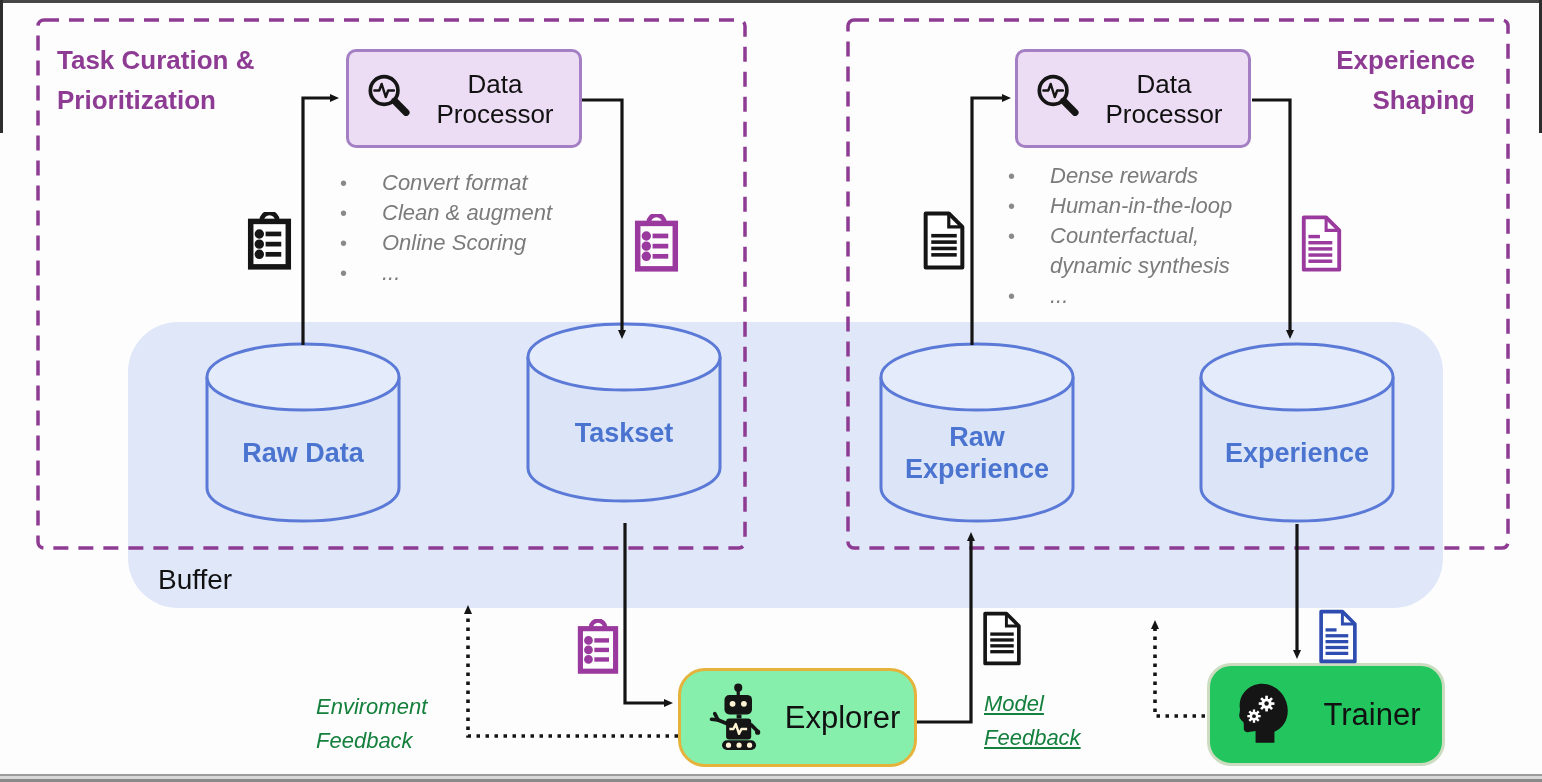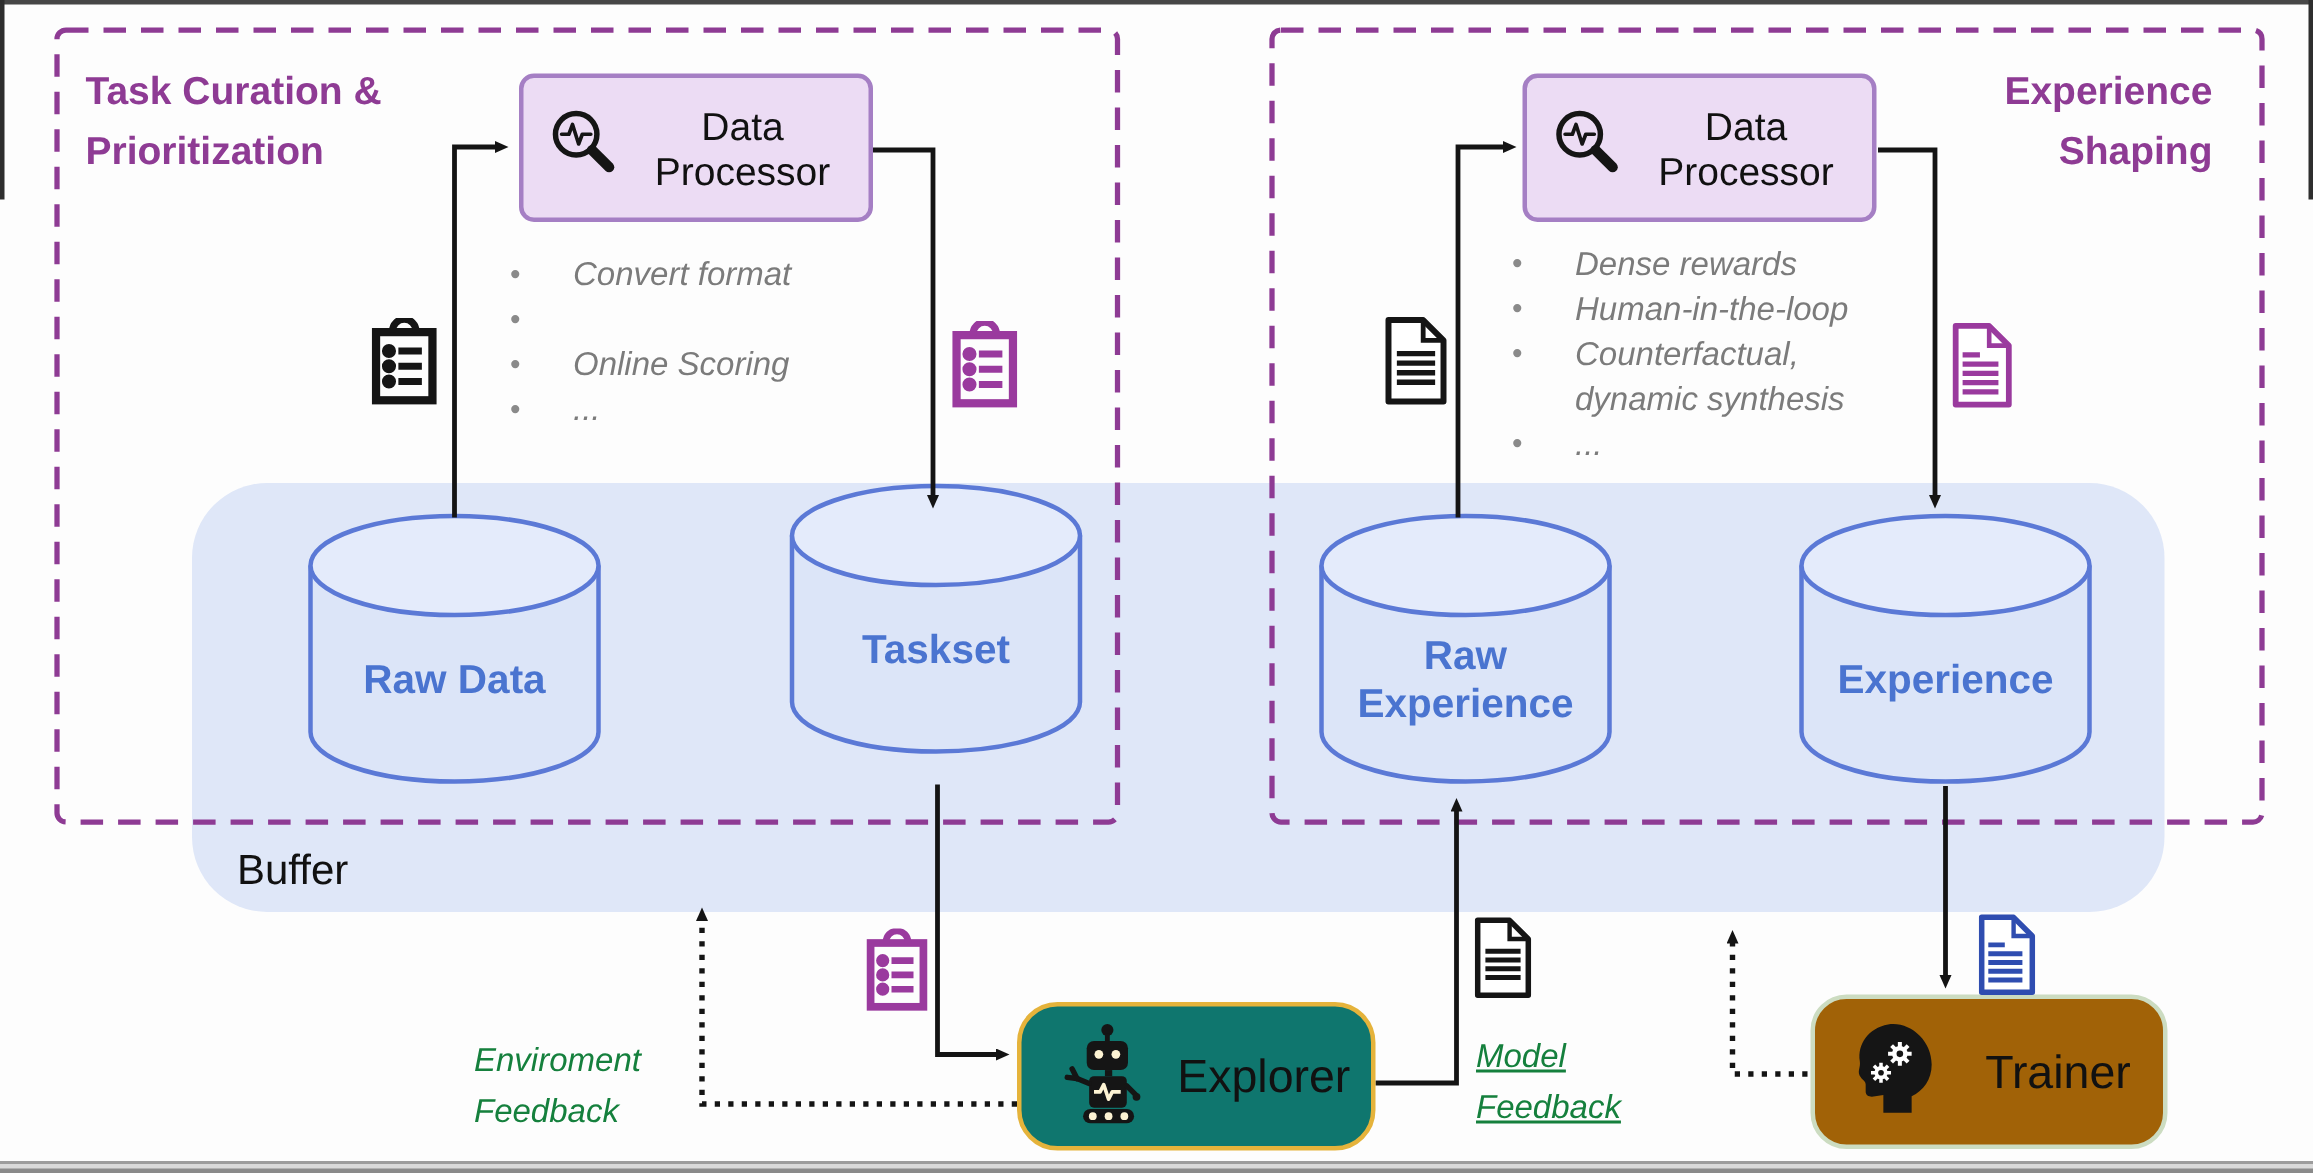--- a/index.html
+++ b/index.html
@@ -54,26 +54,26 @@
 
   .cylinder { width:198px; height:184px; z-index:4; }
   .cyl-label {
     position:absolute; left:0; right:0; text-align:center;
     font-size:27px; font-weight:600; color:#4a74d0; line-height:32px;
   }
 
   .agent-box { display:flex; align-items:center; z-index:6; }
   .explorer-box {
     left:678px; top:668px; width:239px; height:99px;
-    background:#0f766e; border:3.5px solid #e5b33b; border-radius:27px;
+    background:#86efac; border:3.5px solid #e5b33b; border-radius:27px;
     padding:0 10px 0 20px; gap:12px;
   }
   .trainer-box {
     left:1207px; top:663px; width:238px; height:103px;
-    background:#a16207; border:3px solid #ccdcc1; border-radius:24px;
+    background:#22c55e; border:3px solid #ccdcc1; border-radius:24px;
     padding:0 10px 0 22px; gap:14px;
   }
   .agent-label { font-size:31px; color:#111; flex:1; text-align:center; }
 
   .note {
     font-size:22px; font-style:italic; color:#15803d;
     line-height:34px; z-index:7;
   }
 
   .icon-abs { z-index:7; }
@@ -148,20 +148,21 @@
 
   <div class="abs bullets" style="left:340px; top:168px; width:300px;">
 
       <div class="bullet-row">
         <span class="bullet-dot">•</span>
         <span class="bullet-text">Convert format</span>
       </div>
 
       <div class="bullet-row">
         <span class="bullet-dot">•</span>
+        <span class="bullet-text">Clean &amp; augment</span>
       </div>
 
       <div class="bullet-row">
         <span class="bullet-dot">•</span>
         <span class="bullet-text">Online Scoring</span>
       </div>
 
       <div class="bullet-row">
         <span class="bullet-dot">•</span>
         <span class="bullet-text">...</span>

